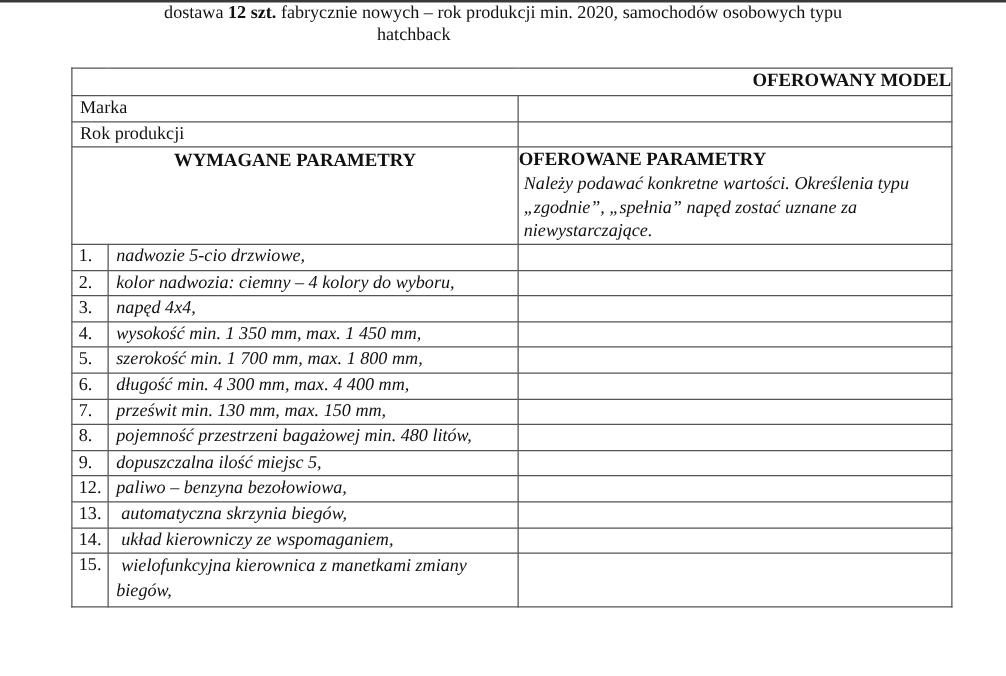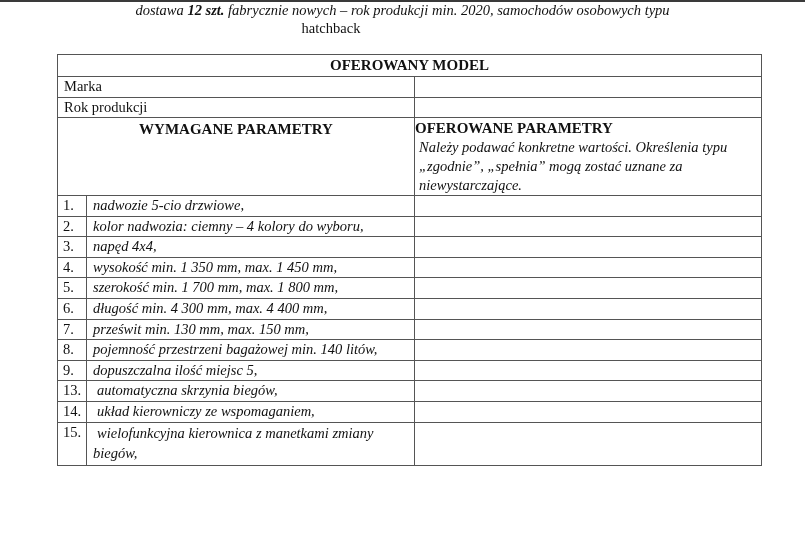--- a/index.html
+++ b/index.html
@@ -22,21 +22,21 @@
     background: #3a3a3a;
   }
   .doc-title {
     position: absolute;
     left: 0; top: 0;
     width: 805px;
     text-align: center;
     font-size: 14.5px;
     line-height: 18px;
   }
-  .doc-title .line1 { position: absolute; top: 1px; left: 0; width: 805px; font-style: italic; }
+  .doc-title .line1 { position: absolute; top: 1px; left: 0; width: 805px; }
   .doc-title .line2 { position: absolute; top: 19px; left: 0; width: 662px; }
   .doc-title b { font-weight: bold; }
 
   table.spec {
     position: absolute;
     left: 57px;
     top: 54px;
     width: 704px;
     border-collapse: collapse;
     table-layout: fixed;
@@ -48,21 +48,21 @@
     vertical-align: top;
     overflow: hidden;
     white-space: nowrap;
   }
   col.c-num { width: 29px; }
   col.c-req { width: 328px; }
   col.c-off { width: 347px; }
 
   tr.r-model-title td {
     height: 21px;
-    text-align: center;
+    text-align: right;
     font-weight: bold;
     font-size: 15px;
     line-height: 21px;
     padding: 0;
   }
   tr.r-info td { height: 19.5px; line-height: 19px; }
   tr.r-header td { height: 77px; }
   .hdr-req {
     text-align: center;
     font-weight: bold;
@@ -126,21 +126,21 @@
     </tr>
     <tr class="r-info">
       <td colspan="2">Rok produkcji</td>
       <td></td>
     </tr>
 
     <tr class="r-header">
       <td colspan="2" class="hdr-req">WYMAGANE PARAMETRY</td>
       <td class="hdr-off">
         <span class="hdr-off-title">OFEROWANE PARAMETRY</span>
-        <span class="hdr-off-note">Należy podawać konkretne wartości. Określenia typu „zgodnie”, „spełnia” mogą zostać uznane za niewystarczające.</span>
+        <span class="hdr-off-note">Należy podawać konkretne wartości. Określenia typu „zgodnie”, „spełnia” napęd zostać uznane za niewystarczające.</span>
       </td>
     </tr>
 
     <tr class="r-item">
       <td class="num">1.</td>
       <td class="req">nadwozie 5-cio drzwiowe,</td>
       <td class="off"></td>
     </tr>
     <tr class="r-item">
       <td class="num">2.</td>
@@ -167,26 +167,31 @@
       <td class="req">długość min. 4 300 mm, max. 4 400 mm,</td>
       <td class="off"></td>
     </tr>
     <tr class="r-item">
       <td class="num">7.</td>
       <td class="req">prześwit min. 130 mm, max. 150 mm,</td>
       <td class="off"></td>
     </tr>
     <tr class="r-item">
       <td class="num">8.</td>
-      <td class="req">pojemność przestrzeni bagażowej min. 140 litów,</td>
+      <td class="req">pojemność przestrzeni bagażowej min. 480 litów,</td>
       <td class="off"></td>
     </tr>
     <tr class="r-item">
       <td class="num">9.</td>
       <td class="req">dopuszczalna ilość miejsc 5,</td>
+      <td class="off"></td>
+    </tr>
+    <tr class="r-item">
+      <td class="num">12.</td>
+      <td class="req">paliwo – benzyna bezołowiowa,</td>
       <td class="off"></td>
     </tr>
     <tr class="r-item">
       <td class="num">13.</td>
       <td class="req lead-space">automatyczna skrzynia biegów,</td>
       <td class="off"></td>
     </tr>
     <tr class="r-item">
       <td class="num">14.</td>
       <td class="req lead-space">układ kierowniczy ze wspomaganiem,</td>

